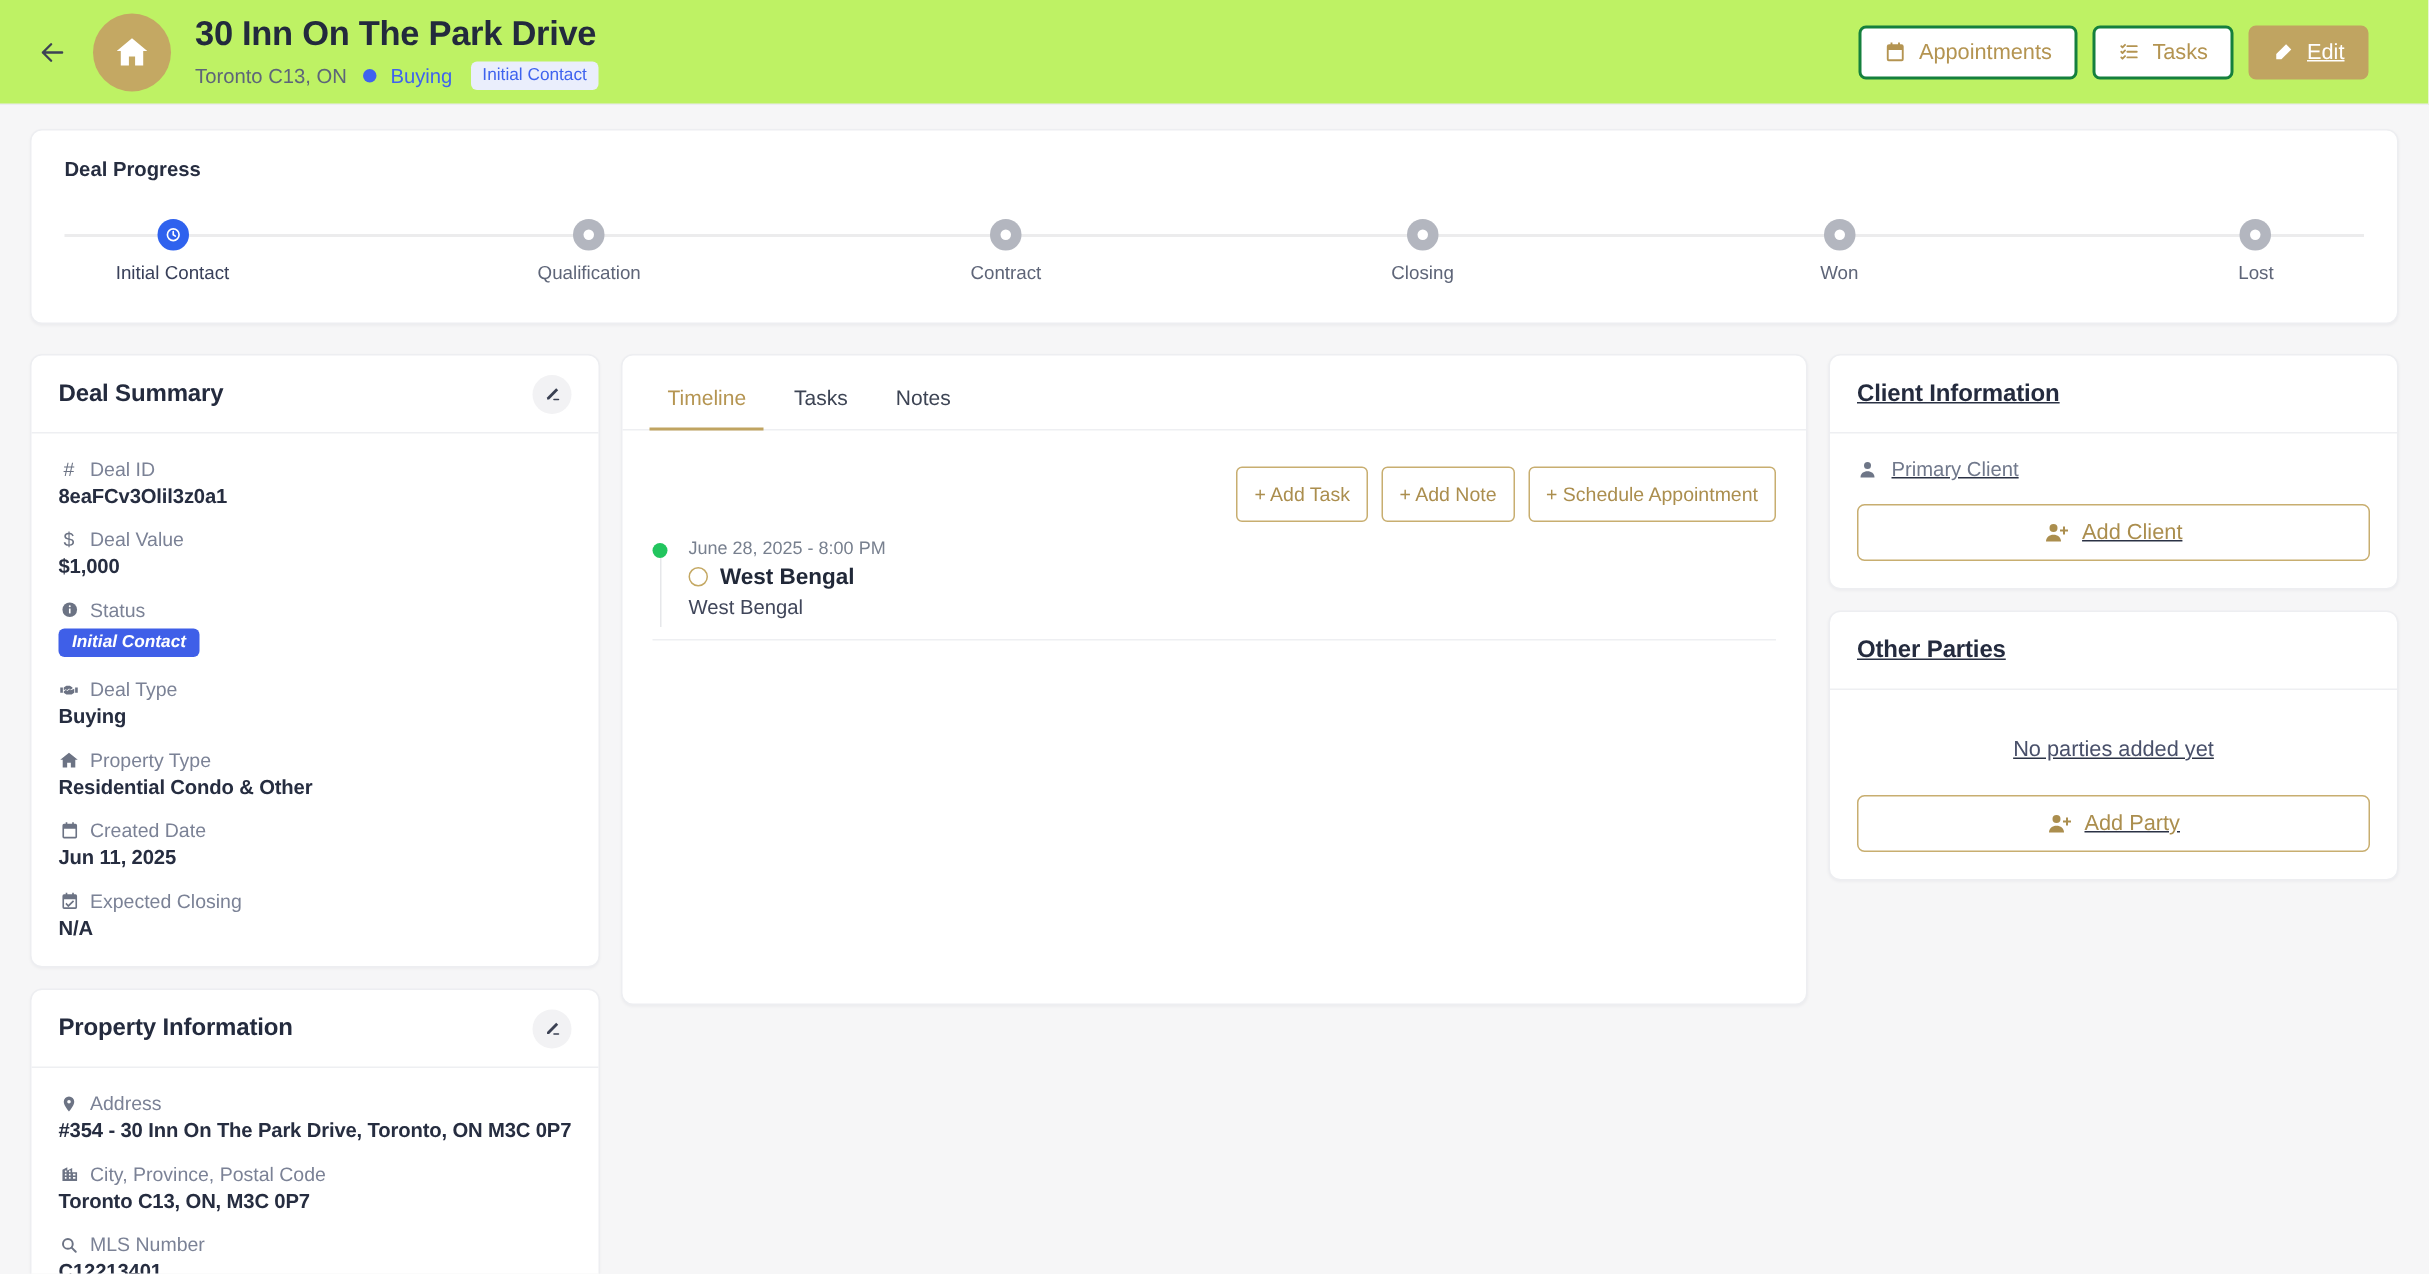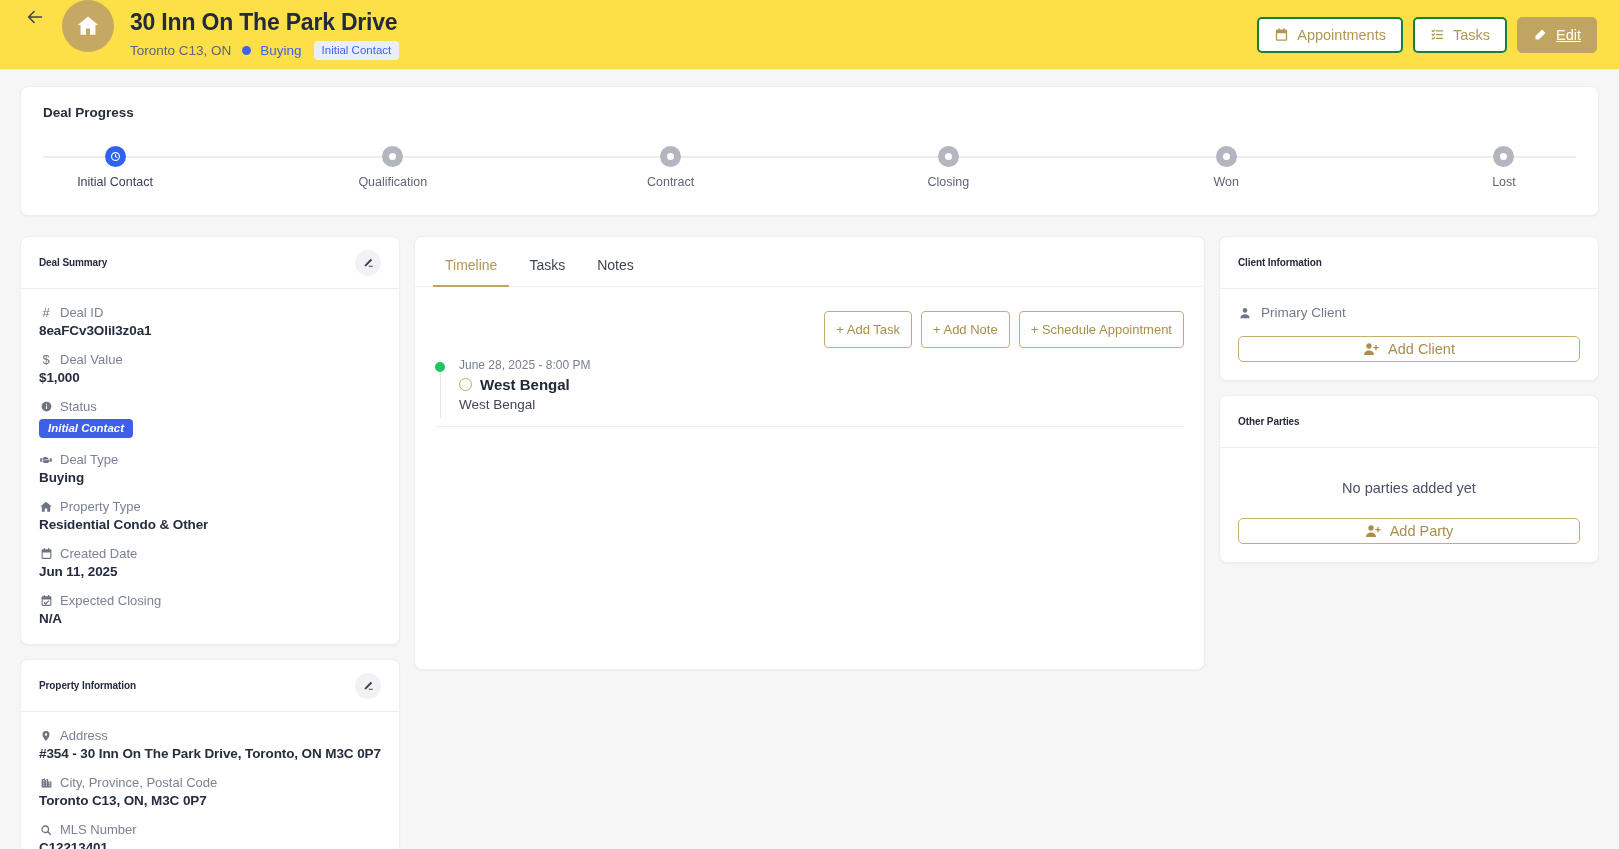--- a/index.html
+++ b/index.html
@@ -10,24 +10,25 @@
     overflow: hidden;
     background: #f6f6f7;
     font-family: "Liberation Sans", sans-serif;
     color: #2b3245;
     -webkit-font-smoothing: antialiased;
   }
 
   
   .topbar {
     height: 70px;
-    background: #fde047;
+    background: #bef264;
     border-bottom: 1px solid #ececf0;
     display: flex;
-    padding: 0 22px 0 18px;
+    align-items: center;
+    padding: 0 40px 0 18px;
     position: relative;
   }
   .back-btn {
     width: 34px; height: 34px;
     display: flex; align-items: center; justify-content: center;
     color: #3c4254;
     cursor: pointer;
     flex: 0 0 auto;
     margin-right: 10px;
   }
@@ -106,21 +107,21 @@
     box-shadow: 0 1px 2px rgba(22,26,40,.04);
   }
   .card-head {
     height: 52px;
     display: flex;
     align-items: center;
     padding: 0 18px;
     border-bottom: 1px solid #eeeff2;
   }
   .card-title {
-    font-size: 10px;
+    font-size: 16px;
     font-weight: bold;
     color: #242b3e;
     letter-spacing: -0.1px;
   }
   .icon-circle-btn {
     margin-left: auto;
     width: 26px; height: 26px;
     border-radius: 50%;
     background: #f2f2f4;
     display: flex; align-items: center; justify-content: center;
@@ -182,21 +183,21 @@
 
   
   .main {
     display: flex;
     gap: 14px;
     padding: 20px 20px 0;
     align-items: flex-start;
   }
   .col-left  { width: 380px; flex: 0 0 380px; display:flex; flex-direction:column; gap: 14px; }
   .col-mid   { flex: 1 1 auto; }
-  .col-right { width: 380px; flex: 0 0 380px; display:flex; flex-direction:column; gap: 14px; }
+  .col-right { width: 380px; flex: 0 0 380px; display:flex; flex-direction:column; gap: 14px; text-decoration: underline; }
 
   
   .field-list { padding: 16px 18px 18px; }
   .field { margin-bottom: 14px; }
   .field:last-child { margin-bottom: 0; }
   .field-label {
     display: flex;
     align-items: center;
     gap: 7px;
     font-size: 13px;
@@ -298,21 +299,21 @@
   .rc-sub {
     display: flex;
     align-items: center;
     gap: 9px;
     font-size: 13.5px;
     color: #70788b;
     margin-bottom: 16px;
   }
   .wide-btn {
     width: 100%;
-    height: 26px;
+    height: 38px;
     border: 1px solid #c8ae70;
     background: #fff;
     color: #ab8e4e;
     border-radius: 5px;
     font-size: 14.5px;
     display: flex;
     align-items: center;
     justify-content: center;
     gap: 9px;
     cursor: pointer;

